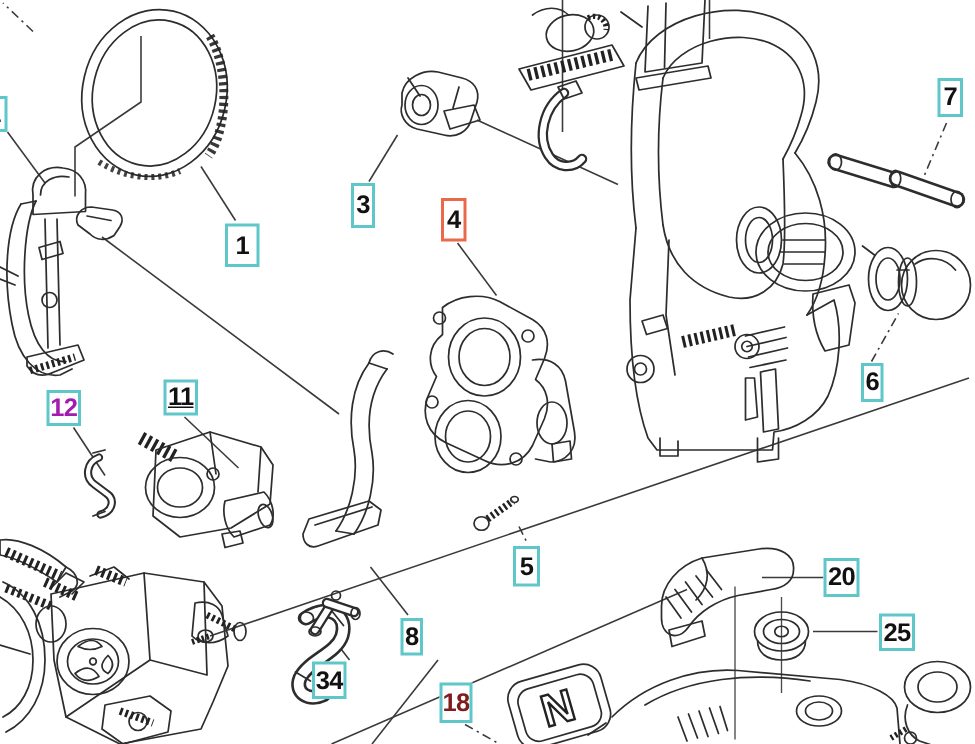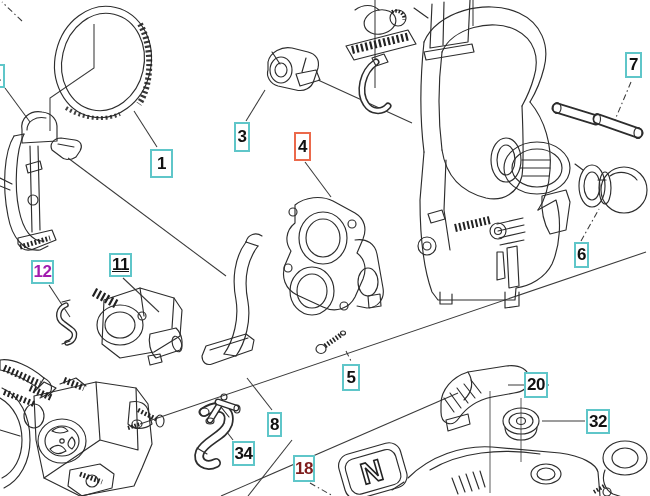--- a/index.html
+++ b/index.html
@@ -290,19 +290,19 @@
 <div class="labels-layer">
       <div class="part-label" style="left: -13px; top: 64px; width: 18px; height: 24px; border-color: rgb(95, 198, 201); color: rgb(17, 17, 17);">1</div>
       <div class="part-label" style="left: 150px; top: 149px; width: 23px; height: 29px; border-color: rgb(95, 198, 201); color: rgb(17, 17, 17);">1</div>
       <div class="part-label" style="left: 234px; top: 122px; width: 16px; height: 30px; border-color: rgb(95, 198, 201); color: rgb(17, 17, 17);">3</div>
       <div class="part-label highlight" style="left: 294px; top: 132px; width: 17px; height: 29px; border-color: rgb(235, 105, 75); color: rgb(17, 17, 17);">4</div>
       <div class="part-label" style="left: 625px; top: 52px; width: 17px; height: 26px; border-color: rgb(95, 198, 201); color: rgb(17, 17, 17);">7</div>
       <div class="part-label" style="left: 574px; top: 242px; width: 15px; height: 26px; border-color: rgb(95, 198, 201); color: rgb(17, 17, 17);">6</div>
       <div class="part-label" style="left: 31px; top: 260px; width: 23px; height: 24px; border-color: rgb(95, 198, 201); color: #a21caf;">12</div>
       <div class="part-label" style="left: 109px; top: 253px; width: 23px; height: 24px; border-color: rgb(95, 198, 201); color: rgb(17, 17, 17); text-decoration: underline;">11</div>
       <div class="part-label" style="left: 267px; top: 412px; width: 15px; height: 25px; border-color: rgb(95, 198, 201); color: rgb(17, 17, 17);">8</div>
-      <div class="part-label" style="left: 232px; top: 441px; width: 23px; height: 25px; border-color: rgb(95, 198, 201); color: rgb(17, 17, 17);">34</div>
+      <div class="part-label" style="left: 208px; top: 441px; width: 23px; height: 25px; border-color: rgb(95, 198, 201); color: rgb(17, 17, 17);">34</div>
       <div class="part-label" style="left: 293px; top: 455px; width: 22px; height: 27px; border-color: rgb(95, 198, 201); color: #7f1d1d;">18</div>
       <div class="part-label" style="left: 342px; top: 364px; width: 18px; height: 27px; border-color: rgb(95, 198, 201); color: rgb(17, 17, 17);">5</div>
-      <div class="part-label" style="left: 524px; top: 372px; width: 24px; height: 26px; border-color: rgb(95, 198, 201); color: rgb(17, 17, 17);">20</div>
-      <div class="part-label" style="left: 586px; top: 409px; width: 24px; height: 25px; border-color: rgb(95, 198, 201); color: rgb(17, 17, 17);">32</div>
+      <div class="part-label" style="left: 549px; top: 372px; width: 24px; height: 26px; border-color: rgb(95, 198, 201); color: rgb(17, 17, 17);">20</div>
+      <div class="part-label" style="left: 586px; top: 409px; width: 24px; height: 25px; border-color: rgb(95, 198, 201); color: rgb(17, 17, 17);">25</div>
     </div>
 </div>
 
 </body></html>

